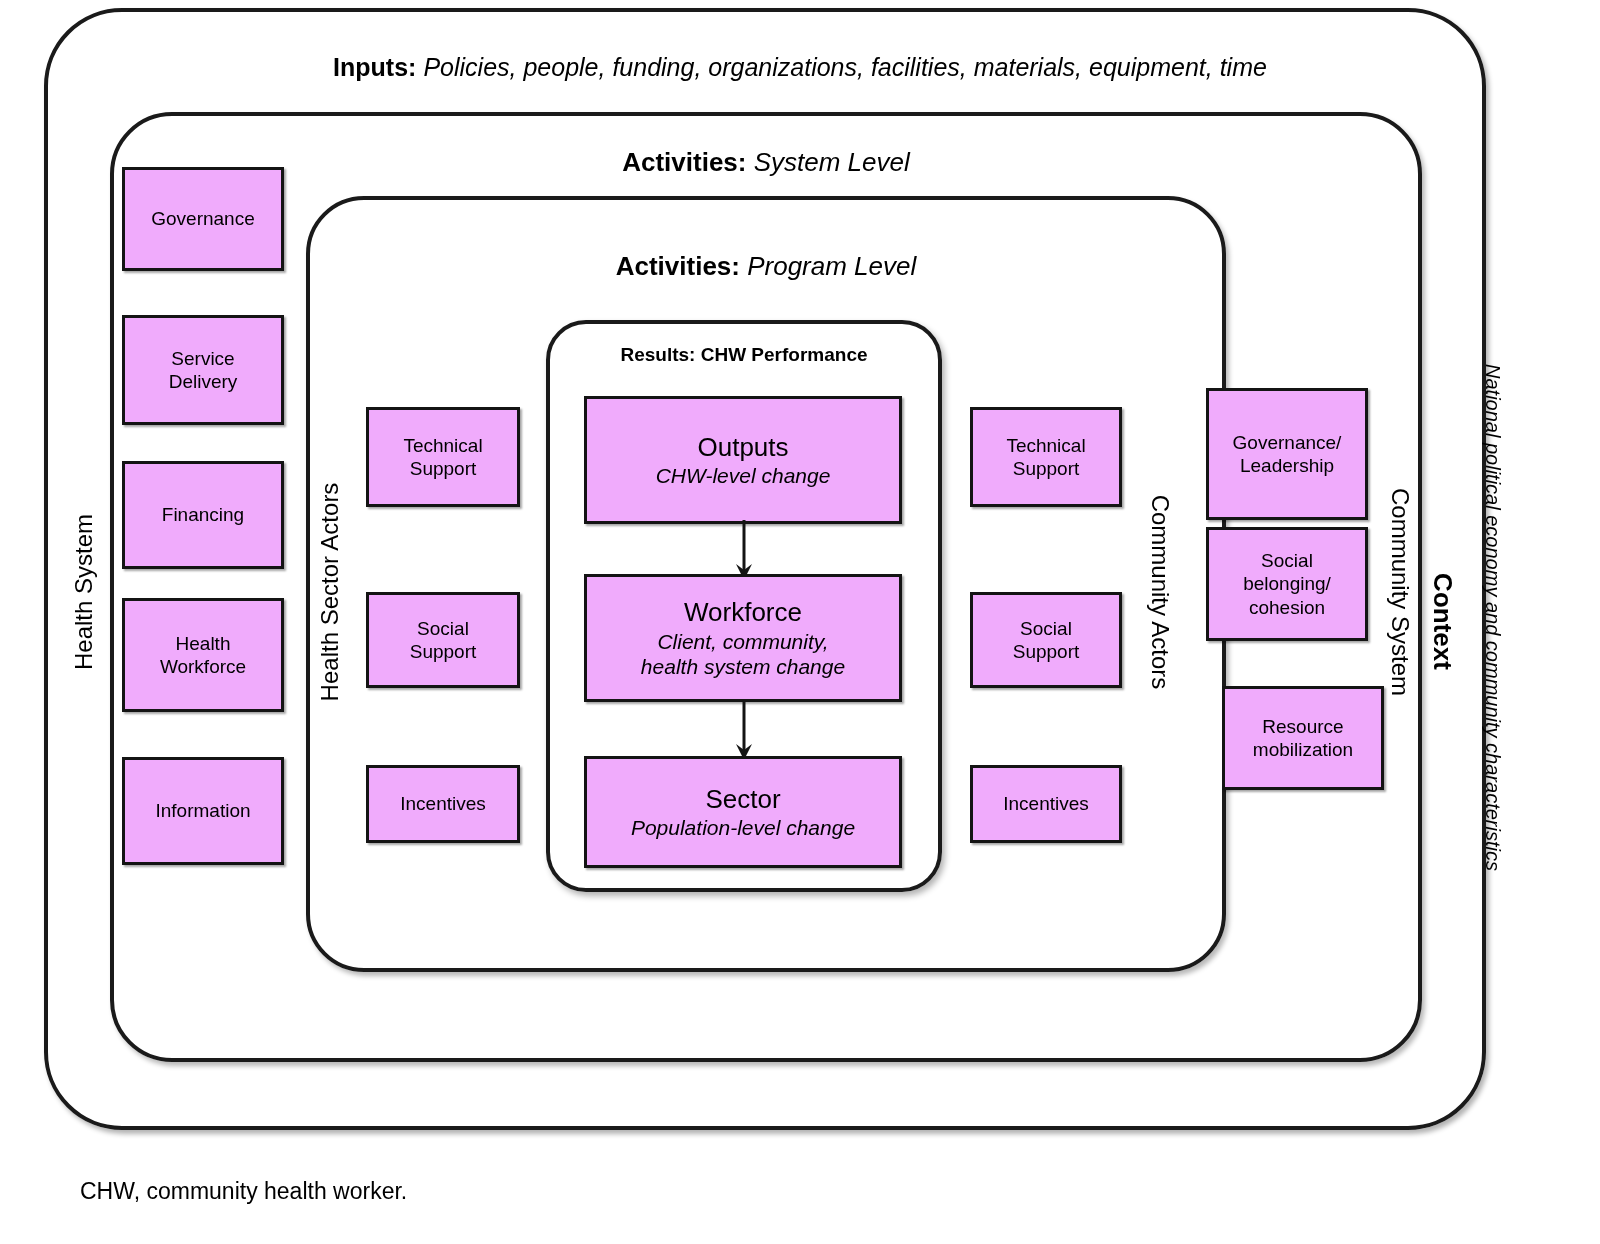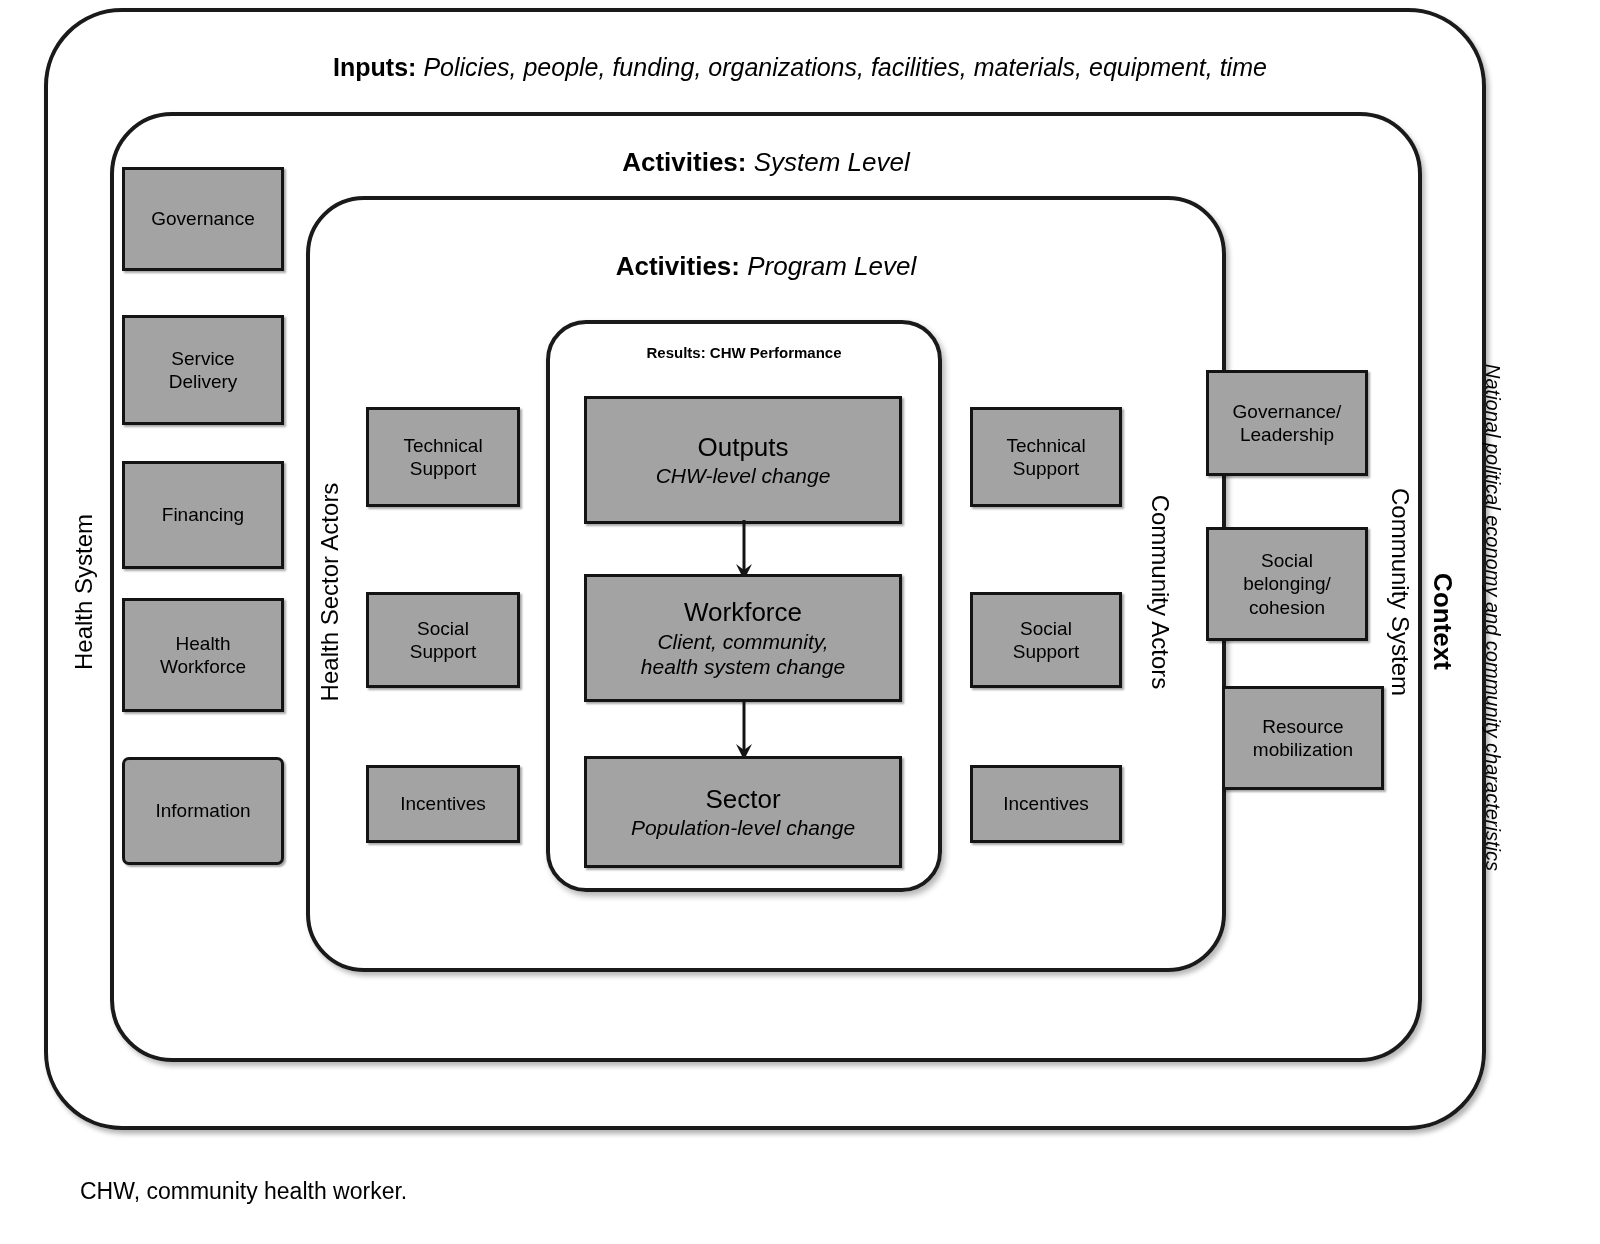--- a/index.html
+++ b/index.html
@@ -76,29 +76,29 @@
   #activities-system-title {
     left: 110px; width: 1312px; top: 148px;
     font-size: 26px;
   }
   #activities-program-title {
     left: 306px; width: 920px; top: 252px;
     font-size: 26px;
   }
   #results-title {
     left: 546px; width: 396px; top: 345px;
-    font-size: 15px;
+    font-size: 19px;
     font-weight: bold;
   }
 
   
   .box {
     position: absolute;
     border: 3px solid #141414;
-    background: #a3a3a3;
+    background: #f0abfc;
     box-sizing: border-box;
     display: flex;
     align-items: center;
     justify-content: center;
     text-align: center;
     line-height: 1.22;
     box-shadow: 2px 2px 2px rgba(0,0,0,0.35);
   }
   .box .txt { padding: 0 4px; }
   .box.small { font-size: 19px; }
@@ -165,21 +165,21 @@
   </div>
   <div class="box small" style="left:122px; top:315px; width:162px; height:110px;">
     <span class="txt">Service<br>Delivery</span>
   </div>
   <div class="box small" style="left:122px; top:461px; width:162px; height:108px;">
     <span class="txt">Financing</span>
   </div>
   <div class="box small" style="left:122px; top:598px; width:162px; height:114px;">
     <span class="txt">Health<br>Workforce</span>
   </div>
-  <div class="box small" style="left:122px; top:757px; width:162px; height:108px;border-radius:7px;">
+  <div class="box small" style="left:122px; top:757px; width:162px; height:108px;">
     <span class="txt">Information</span>
   </div>
 
   <div class="ring program"></div>
   <div class="ring-title" id="activities-program-title">
     <span class="lab">Activities:</span>
     <span class="val">Program Level</span>
   </div>
 
   <div class="vlabel up" style="left: 330px; top: 578px; width: 280px; text-align:center; margin-left:-140px;">Health Sector Actors</div>
@@ -229,21 +229,21 @@
   </div>
   <div class="box small" style="left:970px; top:592px; width:152px; height:96px;">
     <span class="txt">Social<br>Support</span>
   </div>
   <div class="box small" style="left:970px; top:765px; width:152px; height:78px;">
     <span class="txt">Incentives</span>
   </div>
 
   <div class="vlabel down" style="left: 1400px; top: 578px; width: 260px; text-align:center; margin-left:-130px;">Community System</div>
 
-  <div class="box small" style="left:1206px; top:370px; width:162px; height:106px;">
+  <div class="box small" style="left:1206px; top:388px; width:162px; height:132px;">
     <span class="txt">Governance/<br>Leadership</span>
   </div>
   <div class="box small" style="left:1206px; top:527px; width:162px; height:114px;">
     <span class="txt">Social<br>belonging/<br>cohesion</span>
   </div>
   <div class="box small" style="left:1206px; top:686px; width:162px; height:104px;margin-left:16px;">
     <span class="txt">Resource<br>mobilization</span>
   </div>
 
   <div id="caption">CHW, community health worker.</div>

